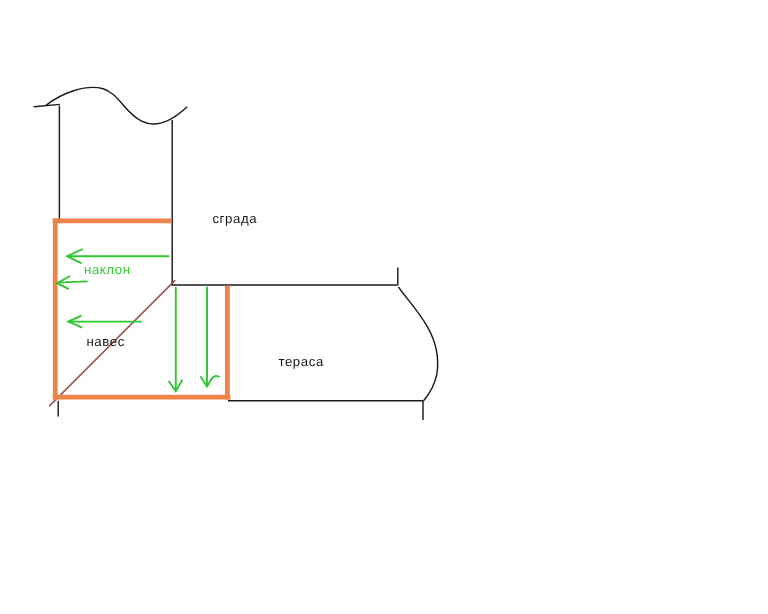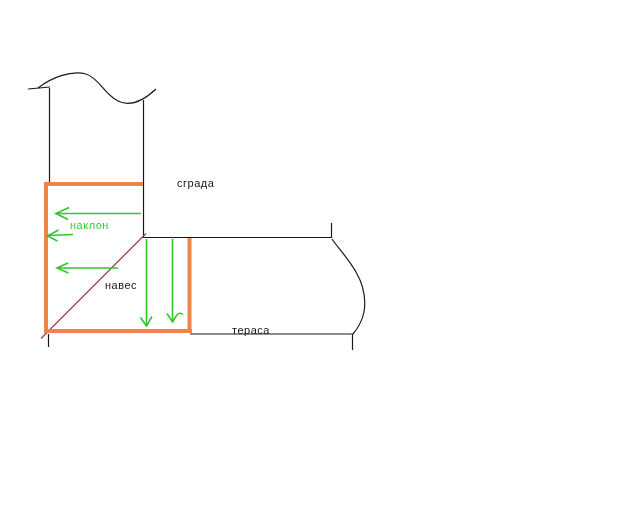--- a/index.html
+++ b/index.html
@@ -31,22 +31,22 @@
   .label {
     position: absolute;
     font-size: 11px;
     line-height: 12px;
     color: #161616;
     white-space: nowrap;
     letter-spacing: 0.5px;
   }
   .label-building { left: 177px; top: 177px; }
   .label-slope    { left: 70px;  top: 219px; }
-  .label-canopy   { left: 72px;  top: 279px; margin-left: 33px; }
-  .label-terrace  { left: 232px; top: 296px; margin-top: 28px; }
+  .label-canopy   { left: 72px;  top: 279px; }
+  .label-terrace  { left: 232px; top: 296px; }
 </style>
 </head>
 <body>
 
 <div id="canvas" style="background: rgb(255, 255, 255);">
 
   <svg id="sketch-svg" viewBox="0 0 640 512" xmlns="http://www.w3.org/2000/svg">
 
     <g stroke-width="1.2" stroke="#1a1a1a">
       <path d="M49.5,88 V183"></path>

